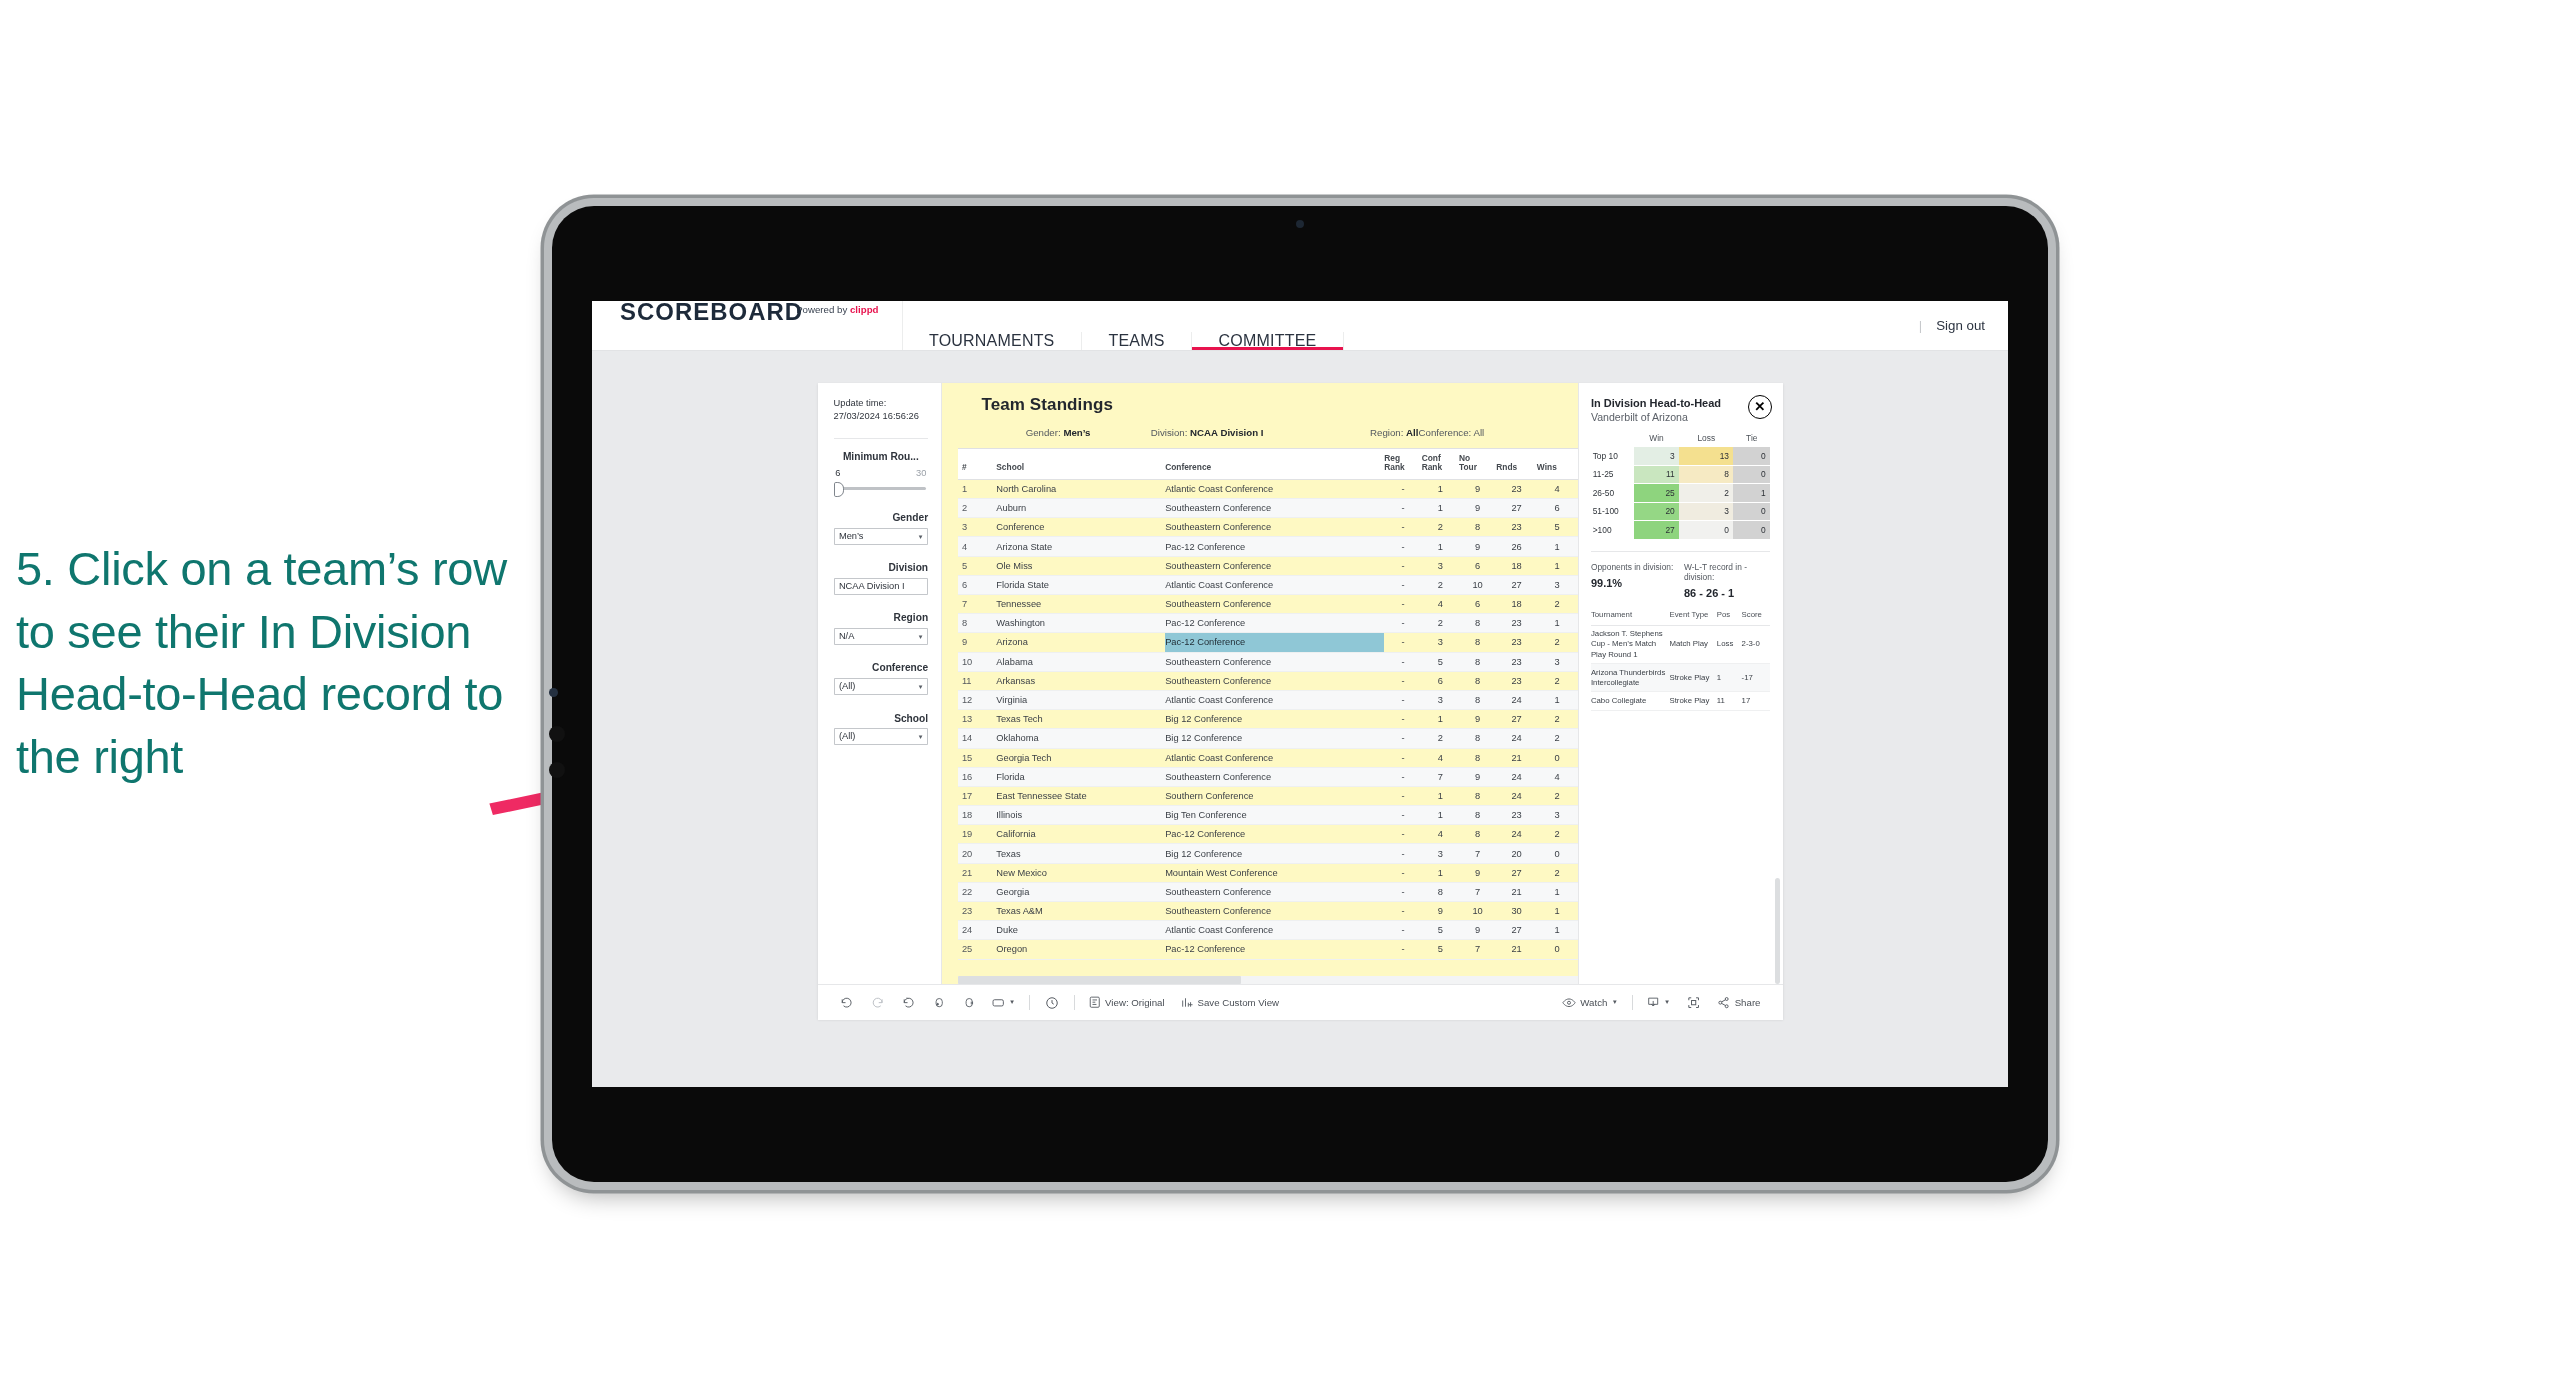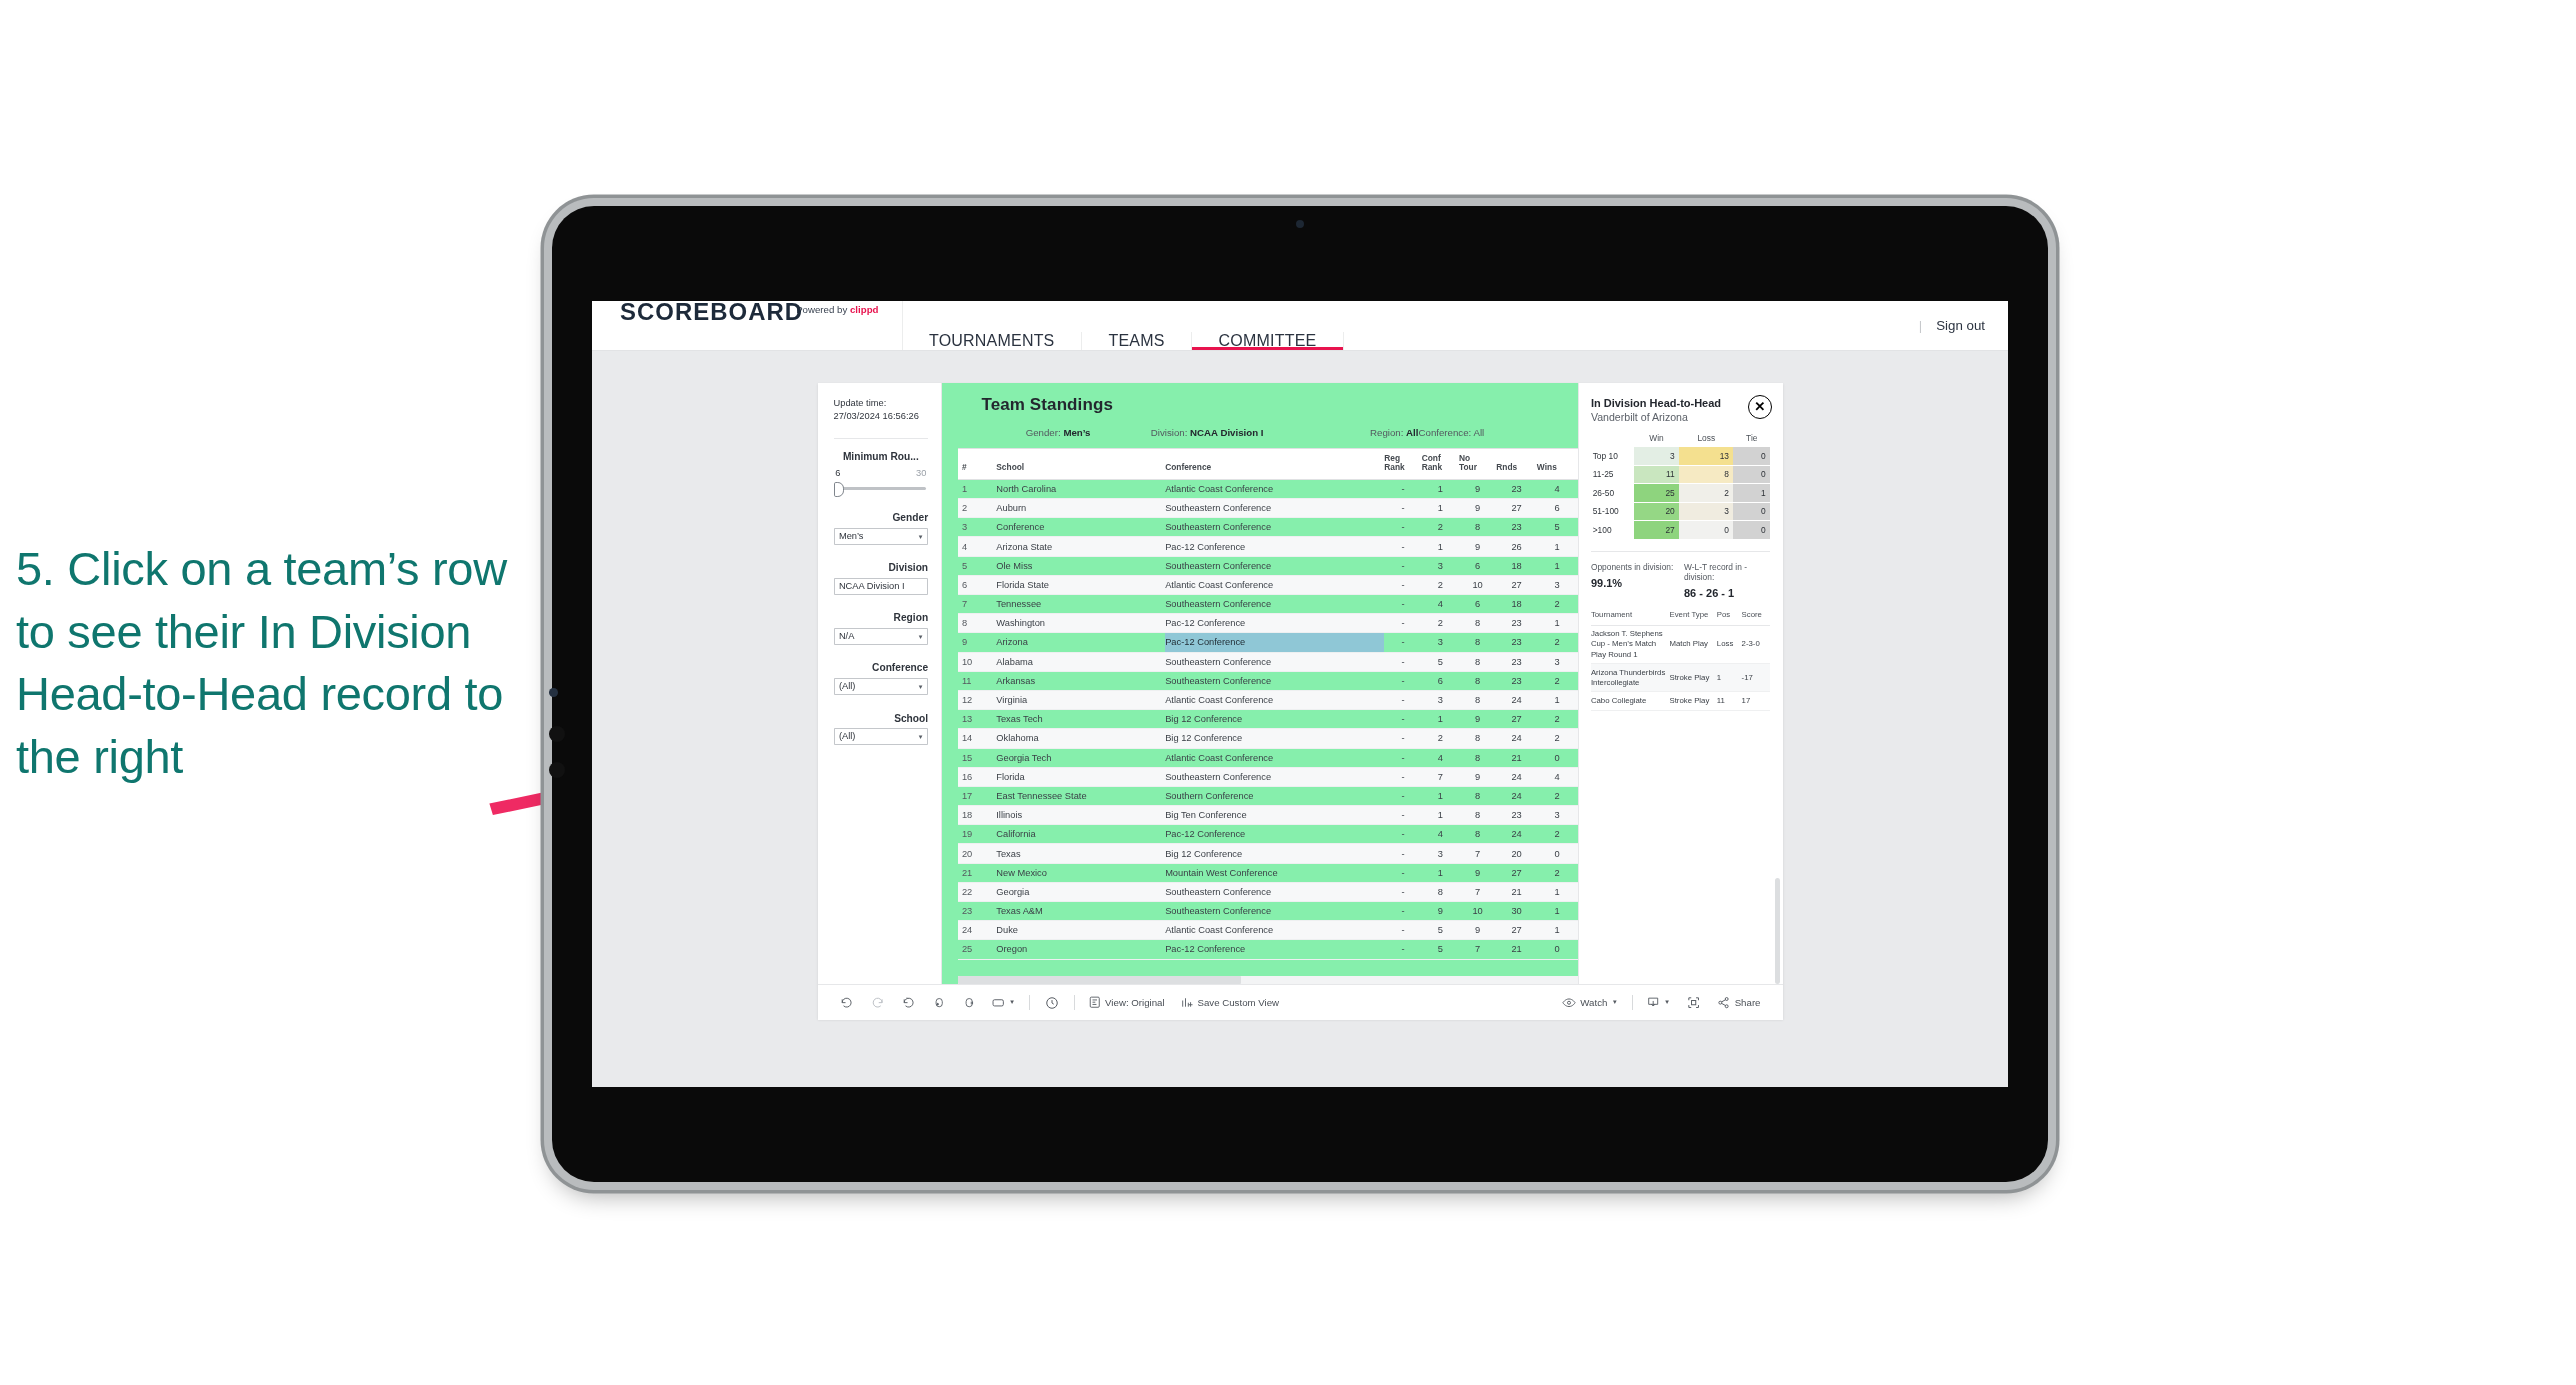--- a/index.html
+++ b/index.html
@@ -96,21 +96,21 @@
   }
   .subnav a:first-child{padding-left:0;}
   .subnav a.active{color:#e8134e;}
 
   
   .canvas{
     position:relative;height:700px;background:#e9eaec;
     padding-top:32px;box-sizing:border-box;
   }
   .viz{
-    margin:0 auto;width:965px;height:637px;background:#86efac;
+    margin:0 auto;width:965px;height:637px;background:#fef9c3;
     box-shadow:0 0.9px 2.7px rgba(0,0,0,.10);
     display:flex;flex-direction:column;
   }
   .viz-body{display:flex;flex:1;min-height:0;}
 
   
   .rail{
     width:124px;box-sizing:border-box;padding:14px 12.4px 0 16px;
     border-right:0.9px solid #e6e7e9;background:#fff;
     font-size:8.8px;color:#30353d;

